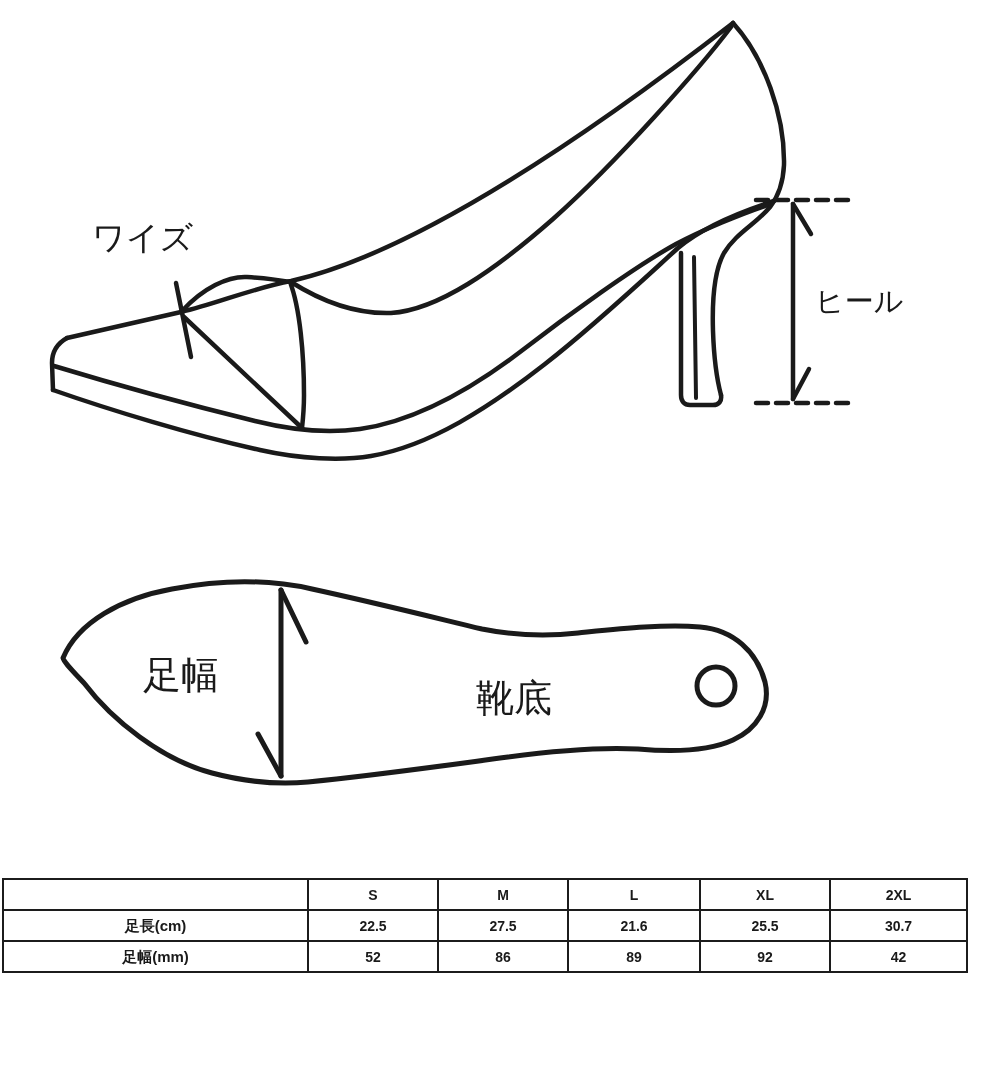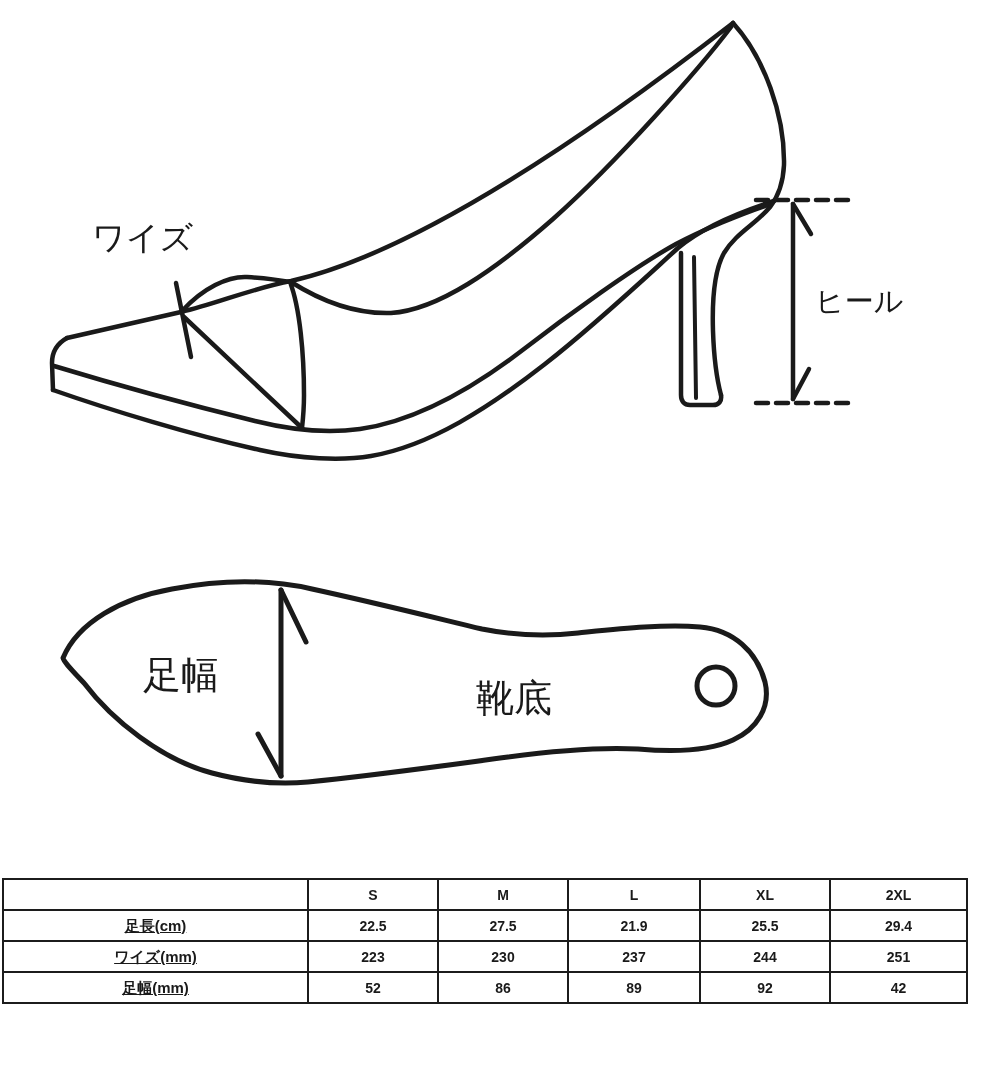--- a/index.html
+++ b/index.html
@@ -52,21 +52,20 @@
     color: #1a1a1a;
     font-family: "Liberation Sans", "DejaVu Sans", sans-serif;
     font-weight: bold;
     font-size: 14px;
     line-height: 1;
     overflow: hidden;
     white-space: nowrap;
   }
   .size-table td.rowlabel {
     font-size: 15px;
-    text-decoration: underline;
   }
 </style>
 </head>
 <body>
 
 <div class="stage">
 
   <svg class="drawing-svg" viewBox="0 0 983 860">
 
     <g>
@@ -147,31 +146,23 @@
         <th>S</th>
         <th>M</th>
         <th>L</th>
         <th>XL</th>
         <th>2XL</th>
       </tr>
       <tr>
         <td class="rowlabel">足長(cm)</td>
         <td>22.5</td>
         <td>27.5</td>
-        <td>21.9</td>
+        <td>21.6</td>
         <td>25.5</td>
-        <td>29.4</td>
-      </tr>
-      <tr>
-        <td class="rowlabel">ワイズ(mm)</td>
-        <td>223</td>
-        <td>230</td>
-        <td>237</td>
-        <td>244</td>
-        <td>251</td>
+        <td>30.7</td>
       </tr>
       <tr>
         <td class="rowlabel">足幅(mm)</td>
         <td>52</td>
         <td>86</td>
         <td>89</td>
         <td>92</td>
         <td>42</td>
       </tr>
     </tbody>

